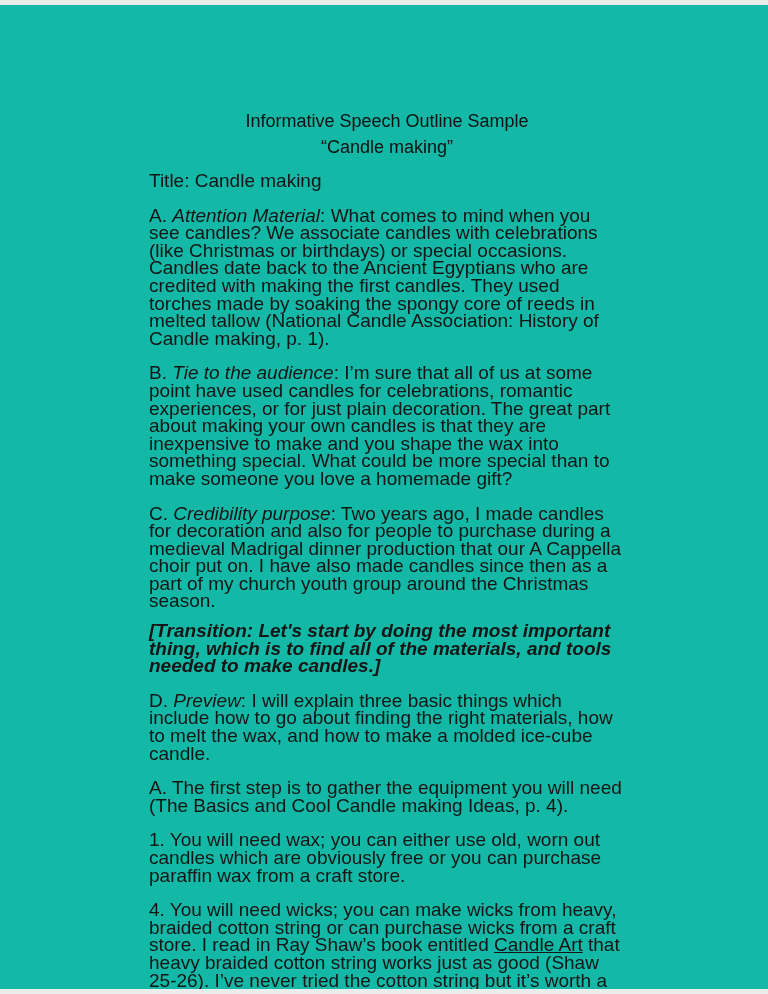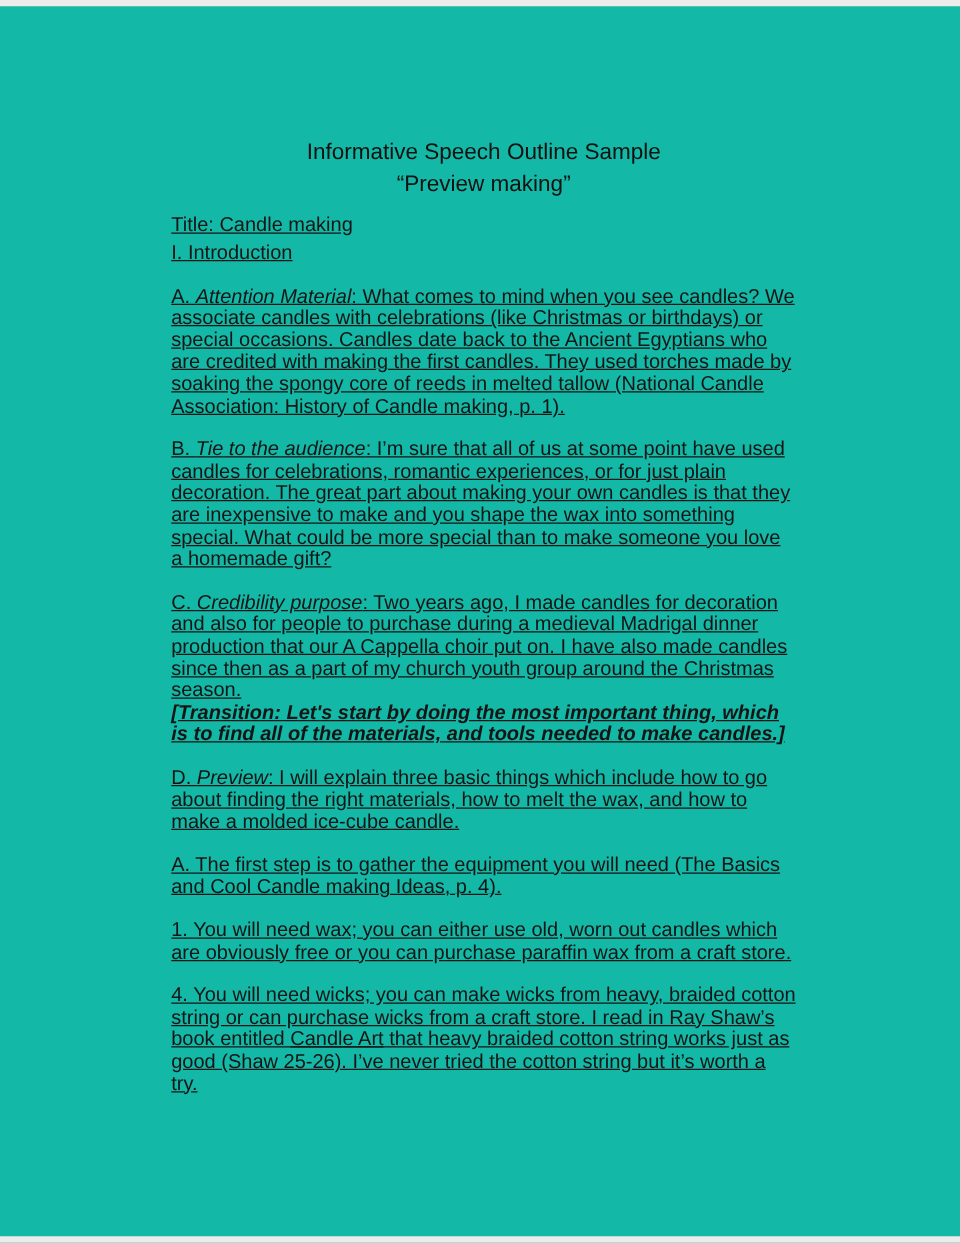--- a/index.html
+++ b/index.html
@@ -36,46 +36,44 @@
   }
   .heading {
     text-align: center;
     font-size: 18px;
     line-height: 26px;
     font-weight: 400;
     color: #111111;
     margin: 0 0 12px 0;
   }
   .para {
-    margin: 0;
-    font-size: 16px;
+    margin: 12px;
+    font-size: 19px;
     line-height: 17.6px;
     color: #151515;
-    text-decoration: underline;
   }
   .para.sub { margin-bottom: 4.5px; }
   .para.gap { margin-top: 17px; }
   .run-i { font-style: italic; }
   .run-bi { font-style: italic; font-weight: 700; }
   .run-u { text-decoration: underline; }
 </style>
 </head>
 <body>
 
 <div class="page">
   <div class="edge top"></div>
 
   <div class="doc-content">
     <div class="heading">
       <div>Informative Speech Outline Sample</div>
-      <div>“Preview making”</div>
+      <div>“Candle making”</div>
     </div>
     <div id="paragraphs">
         <p class="para sub"><span>Title: Candle making</span></p>
-        <p class="para sub"><span>I. Introduction</span></p>
         <p class="para gap"><span>A. </span><span class="run-i">Attention Material</span><span>: What comes to mind when you see candles? We associate candles with celebrations (like Christmas or birthdays) or special occasions. Candles date back to the Ancient Egyptians who are credited with making the first candles. They used torches made by soaking the spongy core of reeds in melted tallow (National Candle Association: History of Candle making, p. 1).</span></p>
         <p class="para gap"><span>B. </span><span class="run-i">Tie to the audience</span><span>: I’m sure that all of us at some point have used candles for celebrations, romantic experiences, or for just plain decoration. The great part about making your own candles is that they are inexpensive to make and you shape the wax into something special. What could be more special than to make someone you love a homemade gift?</span></p>
         <p class="para gap"><span>C. </span><span class="run-i">Credibility purpose</span><span>: Two years ago, I made candles for decoration and also for people to purchase during a medieval Madrigal dinner production that our A Cappella choir put on. I have also made candles since then as a part of my church youth group around the Christmas season.</span></p>
         <p class="para"><span class="run-bi">[Transition: Let's start by doing the most important thing, which is to find all of the materials, and tools needed to make candles.]</span></p>
         <p class="para gap"><span>D. </span><span class="run-i">Preview</span><span>: I will explain three basic things which include how to go about finding the right materials, how to melt the wax, and how to make a molded ice-cube candle.</span></p>
         <p class="para gap"><span>A. The first step is to gather the equipment you will need (The Basics and Cool Candle making Ideas, p. 4).</span></p>
         <p class="para gap"><span>1. You will need wax; you can either use old, worn out candles which are obviously free or you can purchase paraffin wax from a craft store.</span></p>
         <p class="para gap"><span>4. You will need wicks; you can make wicks from heavy, braided cotton string or can purchase wicks from a craft store. I read in Ray Shaw’s book entitled </span><span class="run-u">Candle Art</span><span> that heavy braided cotton string works just as good (Shaw 25-26). I’ve never tried the cotton string but it’s worth a try.</span></p>
       </div>
   </div>

